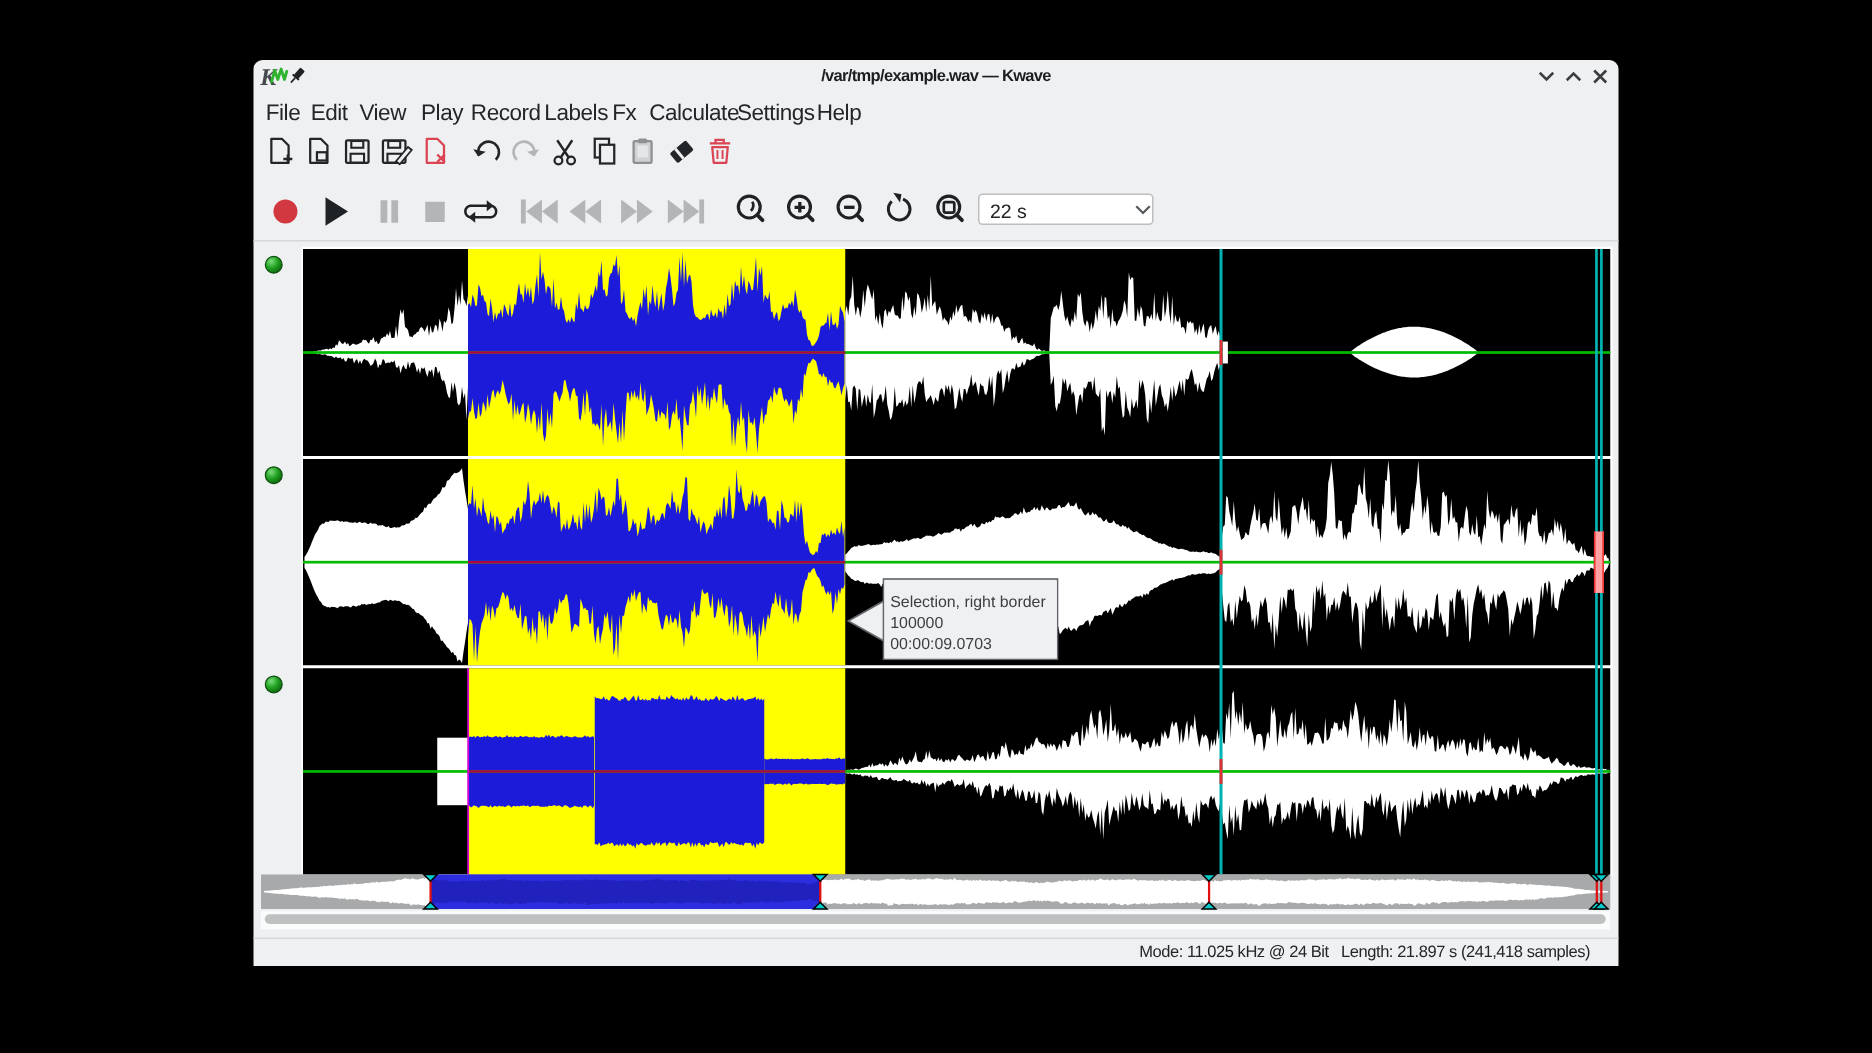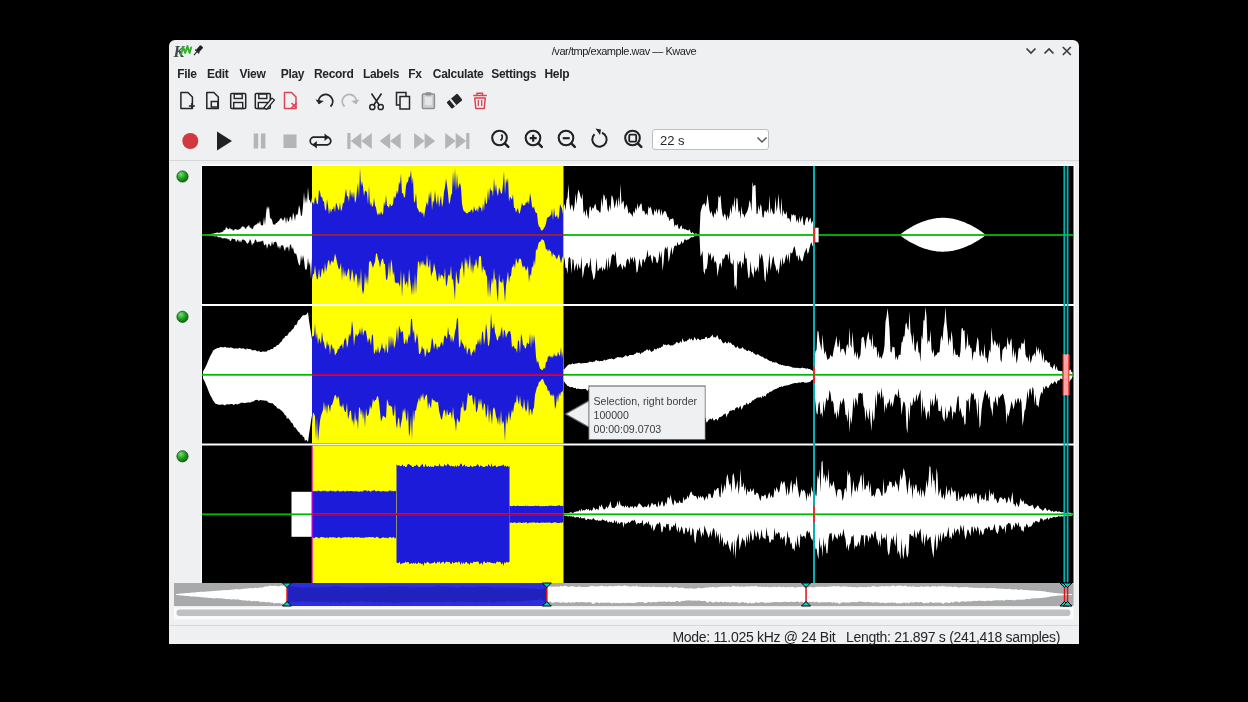--- a/index.html
+++ b/index.html
@@ -1,24 +1,24 @@
 <!DOCTYPE html>
 <html><head><meta charset="utf-8"><style>
 html,body{margin:0;padding:0;background:#000;width:1248px;height:702px;overflow:hidden;}
 body{font-family:"Liberation Sans",sans-serif;}
 #win{position:absolute;left:168.5px;top:40px;width:910.5px;height:604px;background:#eff0f1;border-radius:6px 6px 0 0;}
 .t{position:absolute;color:#232629;font-size:12.5px;white-space:pre;}
-.m{position:absolute;top:66.5px;color:#232629;font-size:12px;letter-spacing:-0.3px;font-weight:bold;}
+.m{position:absolute;top:66.5px;color:#232629;font-size:15px;letter-spacing:-0.3px;}
 </style></head>
 <body>
 <div id="win"></div>
 <div class="t" style="left:0;top:0;width:1248px;height:702px;position:absolute;">
-  <span style="position:absolute;left:540px;top:44.5px;width:168px;text-align:center;font-weight:400;font-size:11px;letter-spacing:-0.45px;color:#1b1e20;">/var/tmp/example.wav — Kwave</span>
+  <span style="position:absolute;left:540px;top:44.5px;width:168px;text-align:center;font-weight:700;font-size:11px;letter-spacing:-0.45px;color:#1b1e20;">/var/tmp/example.wav — Kwave</span>
   <span class="m" style="left:177.2px;">File</span><span class="m" style="left:207.1px;">Edit</span><span class="m" style="left:239.6px;">View</span><span class="m" style="left:280.7px;">Play</span><span class="m" style="left:313.9px;">Record</span><span class="m" style="left:362.9px;">Labels</span><span class="m" style="left:408.2px;">Fx</span><span class="m" style="left:432.8px;">Calculate</span><span class="m" style="left:491.3px;">Settings</span><span class="m" style="left:544.5px;">Help</span>
-  <span style="position:absolute;right:188px;top:629px;font-size:14px;letter-spacing:-0.3px;">Mode: 11.025 kHz @ 24 Bit&nbsp;&nbsp;&nbsp;Length: 21.897 s (241,418 samples)</span>
+  <span style="position:absolute;right:188px;top:629px;font-size:11px;letter-spacing:-0.3px;">Mode: 11.025 kHz @ 24 Bit&nbsp;&nbsp;&nbsp;Length: 21.897 s (241,418 samples)</span>
 </div>
 <div style="position:absolute;left:651.5px;top:129px;width:117px;height:21px;background:#fff;border:1px solid #bcbebf;border-radius:3px;box-sizing:border-box;"></div>
 <span class="t" style="left:660px;top:132.5px;font-size:13px;">22 s</span>
 <svg style="position:absolute;left:756px;top:136px;" width="12" height="9">
     <path d="M1.5,1.5 l4.5,4.5 l4.5,-4.5" fill="none" stroke="#555a5e" stroke-width="1.5"></path>
   </svg>
 <div style="position:absolute;left:168.5px;top:160px;width:910.5px;height:1px;background:#d6d7d8;"></div>
 <div style="position:absolute;left:168.5px;top:624.5px;width:910.5px;height:1px;background:#d6d7d8;"></div>
 <svg width="1248" height="702" style="position:absolute;left:0;top:0;">
 <defs>

